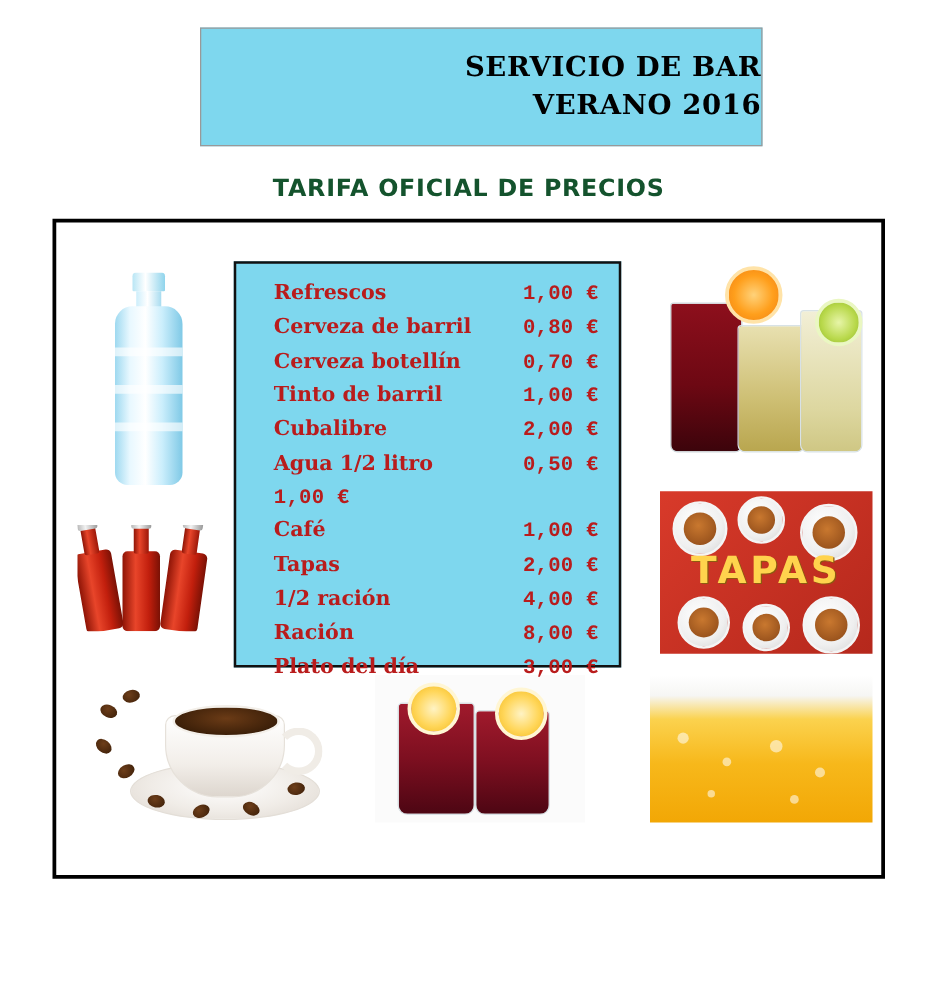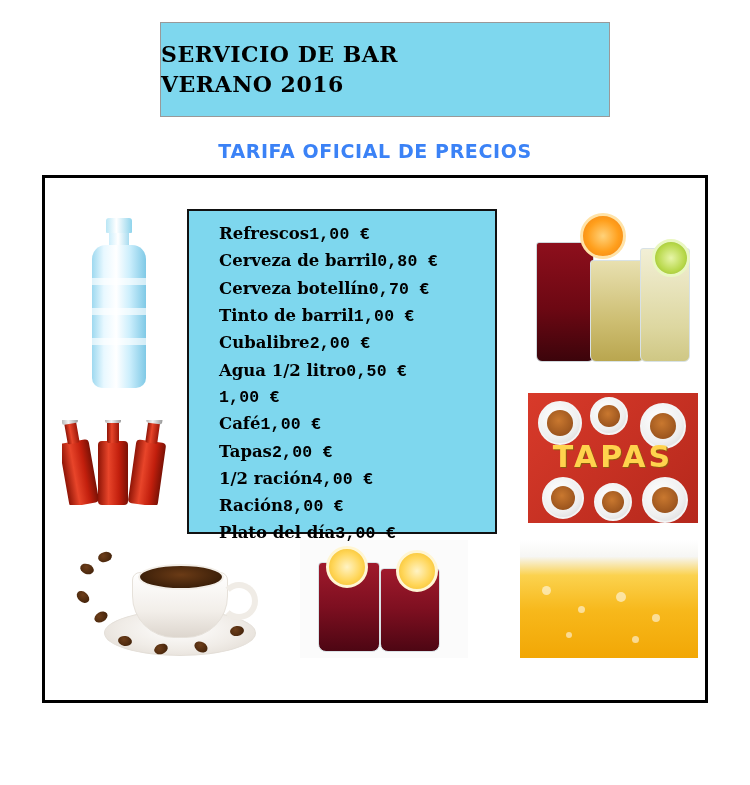--- a/index.html
+++ b/index.html
@@ -20,21 +20,21 @@
     position: absolute;
     left: 160px;
     top: 22px;
     width: 450px;
     height: 95px;
     background: #7ed7ee;
     border: 1px solid #999999;
     box-sizing: border-box;
     display: flex;
     flex-direction: column;
-    align-items: flex-start;
+    align-items: flex-end;
     justify-content: center;
   }
   .title-line {
     font-family: "DejaVu Serif", serif;
     font-weight: bold;
     font-size: 22px;
     letter-spacing: 0.5px;
     color: #000000;
     line-height: 1.32;
     text-align: center;
@@ -45,21 +45,21 @@
   .subtitle {
     position: absolute;
     left: 0;
     top: 140px;
     width: 750px;
     text-align: center;
     font-family: "DejaVu Sans", sans-serif;
     font-weight: bold;
     font-size: 19px;
     letter-spacing: 0.6px;
-    color: #3b82f6;
+    color: #14532d;
   }
 
   
   .main-frame {
     position: absolute;
     left: 42px;
     top: 175px;
     width: 666px;
     height: 528px;
     border: 3px solid #000000;
@@ -74,26 +74,26 @@
     top: 209px;
     width: 310px;
     height: 325px;
     background: #7ed7ee;
     border: 2px solid #111111;
     box-sizing: border-box;
     padding: 10px 16px 8px 30px;
   }
   .price-row {
     display: flex;
-    justify-content: flex-start;
+    justify-content: space-between;
     align-items: baseline;
     font-family: "DejaVu Serif", serif;
     font-weight: bold;
     font-size: 16.5px;
-    color: #000000;
+    color: #b91c1c;
     line-height: 1.595;
     white-space: nowrap;
   }
   .price-row .item { text-align: left; }
   .price-row .price { text-align: right; letter-spacing: 0.2px; font-family: Liberation Mono, monospace; }
 
   
   .photo { position: absolute; overflow: hidden; }
 
   

